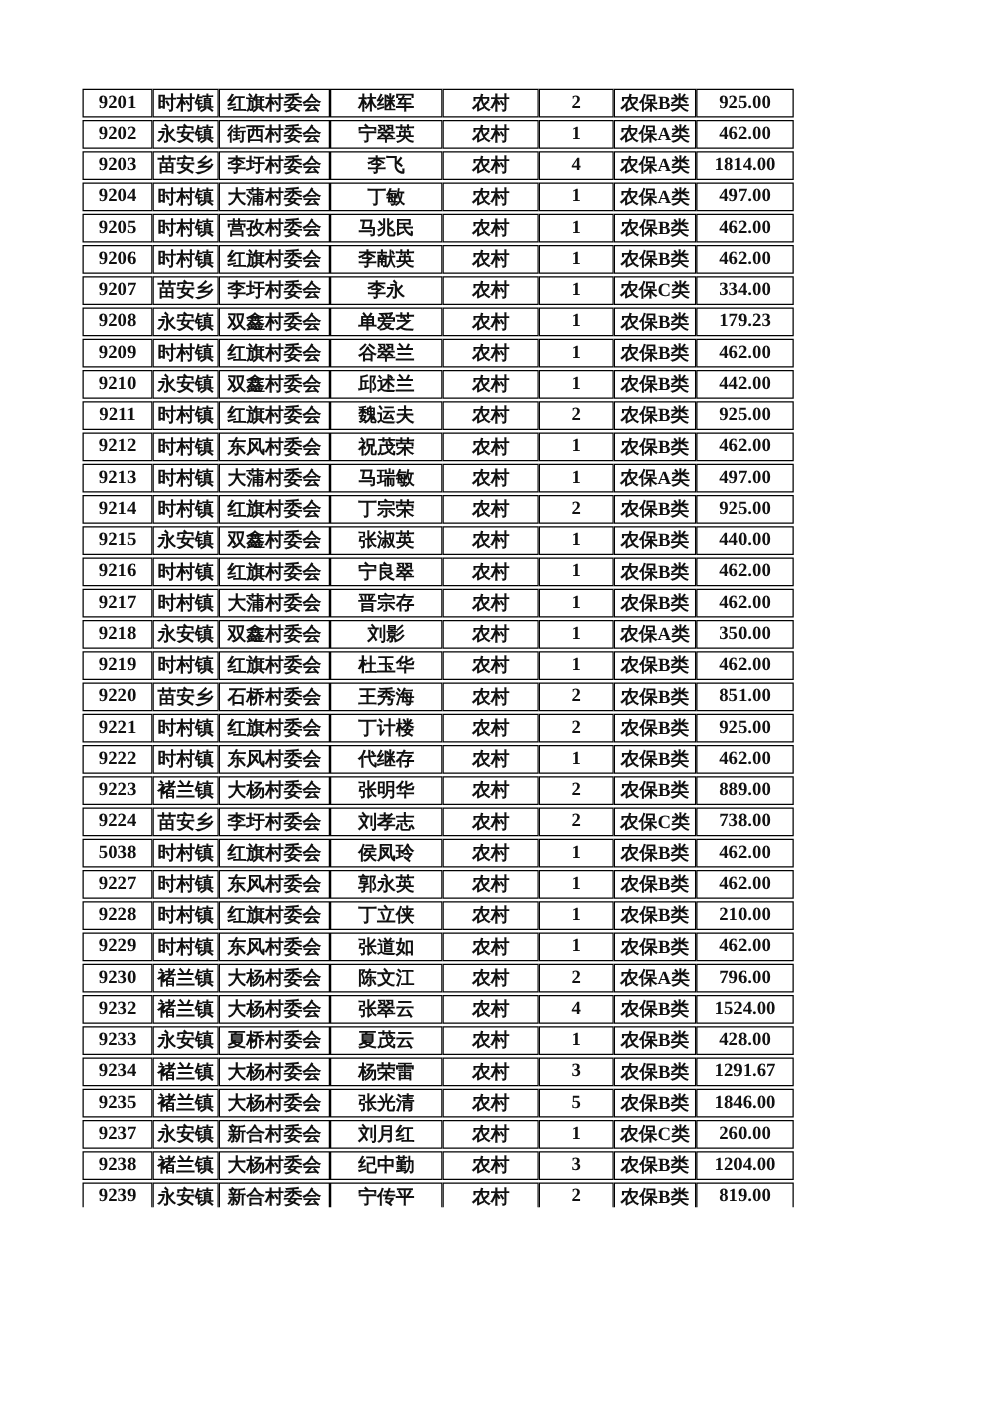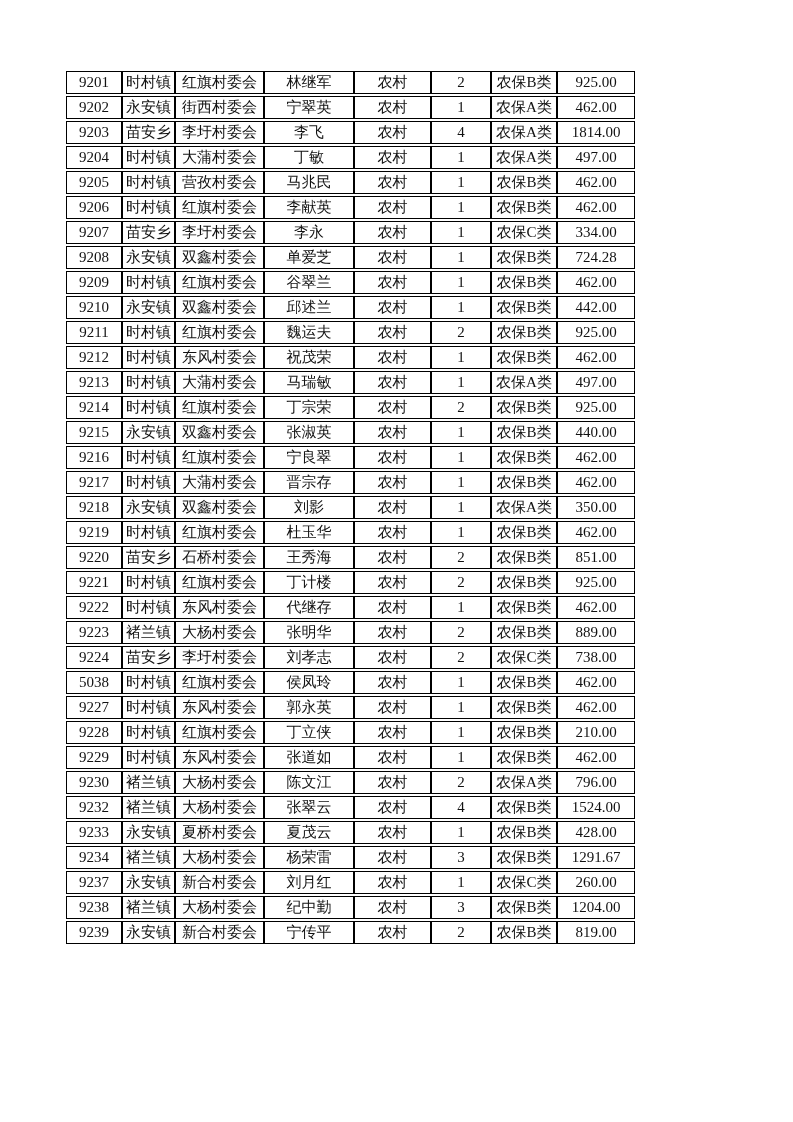--- a/index.html
+++ b/index.html
@@ -7,20 +7,21 @@
     padding: 0;
     background: #ffffff;
   }
   .page {
     position: relative;
     width: 793px;
     height: 966px;
     background: #ffffff;
     overflow: hidden;
     font-family: "Liberation Serif", serif;
+    font-weight: bold;
   }
   table.roster {
     position: absolute;
     left: 66px;
     top: 69px;
     border-collapse: separate;
     border-spacing: 0 2px;
     table-layout: fixed;
     width: 569px;
     font-size: 15px;
@@ -134,21 +135,21 @@
           <td>334.00</td>
         </tr>
         <tr>
           <td>9208</td>
           <td>永安镇</td>
           <td>双鑫村委会</td>
           <td>单爱芝</td>
           <td>农村</td>
           <td>1</td>
           <td>农保B类</td>
-          <td>724.28</td>
+          <td>179.23</td>
         </tr>
         <tr>
           <td>9209</td>
           <td>时村镇</td>
           <td>红旗村委会</td>
           <td>谷翠兰</td>
           <td>农村</td>
           <td>1</td>
           <td>农保B类</td>
           <td>462.00</td>
@@ -375,20 +376,30 @@
         </tr>
         <tr>
           <td>9234</td>
           <td>褚兰镇</td>
           <td>大杨村委会</td>
           <td>杨荣雷</td>
           <td>农村</td>
           <td>3</td>
           <td>农保B类</td>
           <td>1291.67</td>
+        </tr>
+        <tr>
+          <td>9235</td>
+          <td>褚兰镇</td>
+          <td>大杨村委会</td>
+          <td>张光清</td>
+          <td>农村</td>
+          <td>5</td>
+          <td>农保B类</td>
+          <td>1846.00</td>
         </tr>
         <tr>
           <td>9237</td>
           <td>永安镇</td>
           <td>新合村委会</td>
           <td>刘月红</td>
           <td>农村</td>
           <td>1</td>
           <td>农保C类</td>
           <td>260.00</td>

